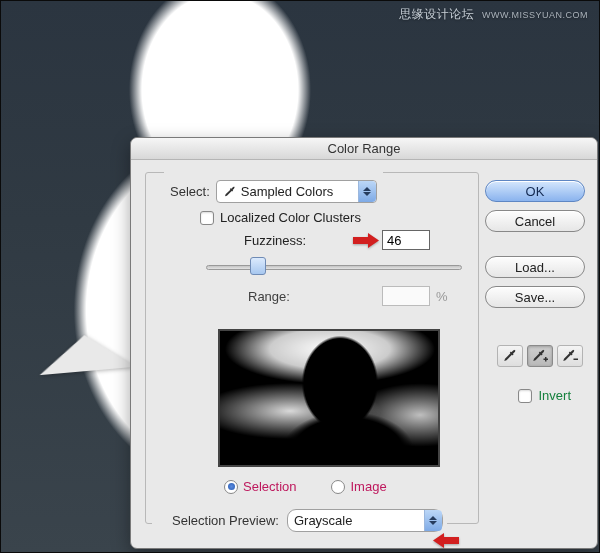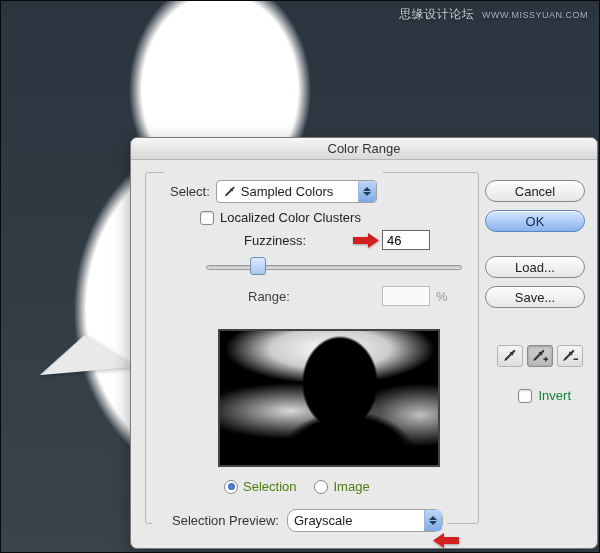--- a/index.html
+++ b/index.html
@@ -60,21 +60,21 @@
 .preview-img { position:absolute; inset:0;
   background:
     radial-gradient(ellipse 60px 74px at 120px 52px, #000 0%, #000 60%, transparent 64%),
     radial-gradient(ellipse 110px 66px at 128px 120px, #000 0%, #000 50%, transparent 60%),
     radial-gradient(ellipse 150px 50px at 110px 18px, #fff 0%, rgba(255,255,255,0.8) 40%, transparent 70%),
     radial-gradient(ellipse 130px 40px at 70px 80px, rgba(255,255,255,0.85) 0%, transparent 70%),
     radial-gradient(ellipse 96px 44px at 200px 84px, rgba(255,255,255,0.75) 0%, transparent 72%),
     linear-gradient(#000,#000);
 }
 
-.radiorow { position:absolute; left:78px; top:306px; display:flex; gap:18px; align-items:center; color:#4d7c0f;}
+.radiorow { position:absolute; left:78px; top:306px; display:flex; gap:35px; align-items:center; color:#be185d;}
 .radio { width:14px;height:14px;border:1px solid #888;border-radius:50%;background:#fff;display:inline-flex;align-items:center;justify-content:center;}
 .radio.checked::after{content:'';width:7px;height:7px;background:radial-gradient(#5a8be0,#2a5bb0);border-radius:50%;}
 .opt { display:flex; align-items:center; gap:5px;}
 
 .selprev-row { position:absolute; left:14px; top:372px; display:flex; align-items:center; gap:8px;margin-left:16px;}
 .combo.prev { width:156px;border-radius:9px; }
 .red-arrow2 { position:absolute; left:302px; top:373px; }
 
 
 .rightcol { position:absolute; right:12px; top:20px; width:100px; display:flex; flex-direction:column; gap:8px;}
@@ -169,25 +169,25 @@
           </div>
         </div>
       </div>
     </div>
 
     <svg class="red-arrow red-arrow2" width="26" height="15" viewBox="0 0 26 15">
         <path d="M26 4H11V0L0 7.5 11 15v-4h15z" fill="#d21f1f"></path>
       </svg>
 
     <div class="rightcol">
+      <div class="btn default">
+          <span>OK</span>
+        </div>
       <div class="btn">
           <span>Cancel</span>
-        </div>
-      <div class="btn default">
-          <span>OK</span>
         </div>
       <div style="height:8px"></div>
       <div class="btn">
           <span>Load...</span>
         </div>
       <div class="btn">
           <span>Save...</span>
         </div>
     </div>
 

